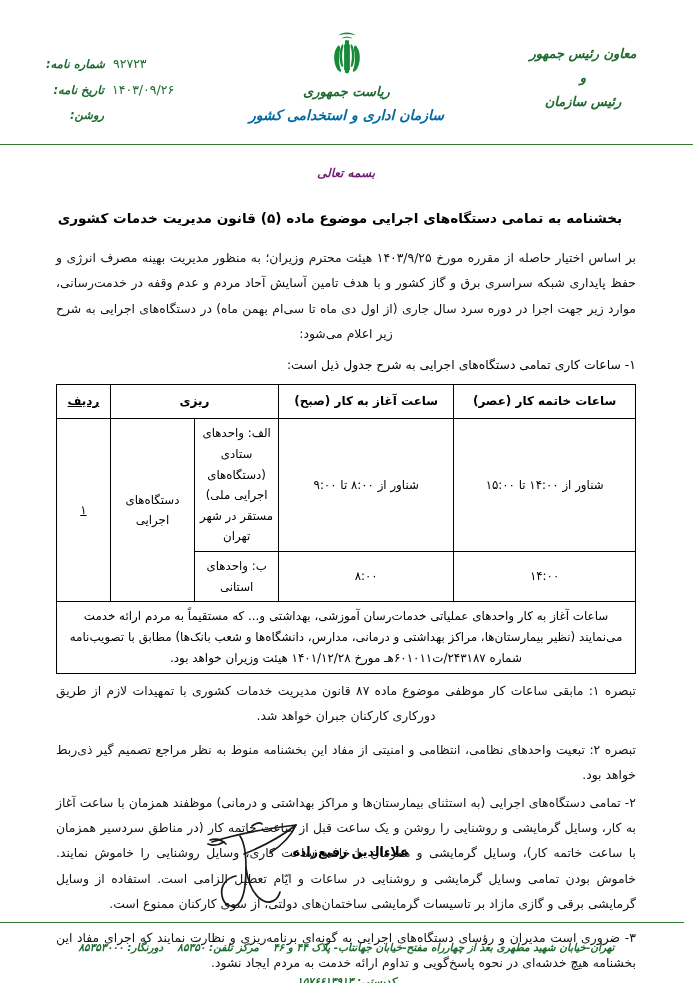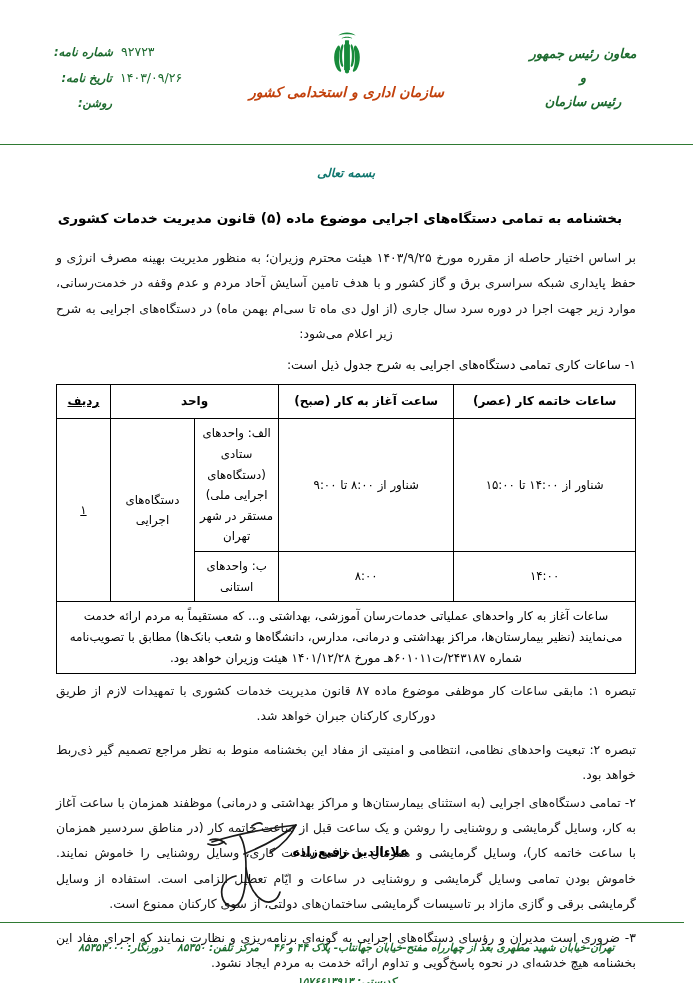--- a/index.html
+++ b/index.html
@@ -53,35 +53,34 @@
   }
   .lh-center .org1 {
     color: #1d6b2f;
     font-size: 13px;
     font-style: italic;
     font-weight: 600;
     margin-top: 1px;
     letter-spacing: .5px;
   }
   .lh-center .org2 {
-    color: #c2410c;
+    color: #0369a1;
     font-size: 14px;
     font-style: italic;
     font-weight: 600;
-    margin-top: 0;
+    margin-top: 8px;
     letter-spacing: .5px;
   }
 
   .lh-left {
     position: absolute;
-    top: 44px; left: 46px;
+    top: 56px; left: 46px;
     width: 185px;
     color: #1d6b2f;
     font-size: 11.5px;
-    margin-left: 8px;
   }
   .meta-row {
     display: flex;
     flex-direction: row-reverse;
     justify-content: flex-start;
     align-items: baseline;
     gap: 8px;
     margin-bottom: 11px;
     direction: rtl;
   }
@@ -112,21 +111,21 @@
     top: 152px; right: 0; left: 0;
     padding: 0 57px 0 56px;
     direction: rtl;
     text-align: justify;
   }
   .basmala {
     text-align: center;
     font-size: 12px;
     font-style: italic;
     margin: 14px 0 28px 0;
-    color: #0f766e;
+    color: #701a75;
     font-weight: 600;
   }
   .doc-title {
     text-align: center;
     font-weight: bold;
     font-size: 13.6px;
     margin: 0 12px 15px 0;
     line-height: 1.6;
     color: #000;
   }
@@ -270,20 +269,21 @@
           <path d="M66 38 C74 48 74 66 67 78 C64 82 60 84 60 80 C64 72 65 56 62 44 C61 39 64 35 66 38 Z"></path>
 
           <path d="M41 36 C36 46 36 62 40 72 C41.5 75 44 74.5 43.5 71 C41 62 41 48 43.5 40 C44.5 36.5 42.5 33 41 36 Z"></path>
 
           <path d="M59 36 C64 46 64 62 60 72 C58.5 75 56 74.5 56.5 71 C59 62 59 48 56.5 40 C55.5 36.5 57.5 33 59 36 Z"></path>
 
           <path d="M35 20 C42 13 58 13 65 20 C58 17 42 17 35 20 Z"></path>
           <path d="M40 25 C45 21 55 21 60 25 C54 23 46 23 40 25 Z"></path>
         </g>
       </svg>
+      <div class="org1">ریاست جمهوری</div>
       <div class="org2">سازمان اداری و استخدامی کشور</div>
     </div>
 
     <div class="lh-left">
       <div class="meta-row">
         <span class="meta-label">شماره نامه:</span>
         <span class="meta-value">۹۲۷۲۳</span>
       </div>
       <div class="meta-row">
         <span class="meta-label">تاریخ نامه:</span>
@@ -306,21 +306,21 @@
 
     <p class="para lead">بر اساس اختیار حاصله از مقرره مورخ ۱۴۰۳/۹/۲۵ هیئت محترم وزیران؛ به منظور مدیریت بهینه مصرف انرژی و حفظ پایداری شبکه سراسری برق و گاز کشور و با هدف تامین آسایش آحاد مردم و عدم وقفه در خدمت‌رسانی، موارد زیر جهت اجرا در دوره سرد سال جاری (از اول دی ماه تا سی‌ام بهمن ماه) در دستگاه‌های اجرایی به شرح زیر اعلام می‌شود:</p>
 
     <div class="list-line">۱- ساعات کاری تمامی دستگاه‌های اجرایی به شرح جدول ذیل است:</div>
 
     <table class="hours">
       <thead>
         <tr>
           <th class="col-end">ساعات خاتمه کار (عصر)</th>
           <th class="col-start">ساعت آغاز به کار (صبح)</th>
-          <th class="col-unit" colspan="2">واحد</th>
+          <th class="col-unit" colspan="2">ریزی</th>
           <th class="col-radif">ردیف</th>
         </tr>
       </thead>
       <tbody>
         <tr>
           <td class="col-end">شناور از ۱۴:۰۰ تا ۱۵:۰۰</td>
           <td class="col-start">شناور از ۸:۰۰ تا ۹:۰۰</td>
           <td class="col-unit unit-cell">الف: واحدهای ستادی (دستگاه‌های اجرایی ملی) مستقر در شهر تهران</td>
           <td class="col-group" rowspan="2">دستگاه‌های اجرایی</td>
           <td class="col-radif" rowspan="2">۱</td>

